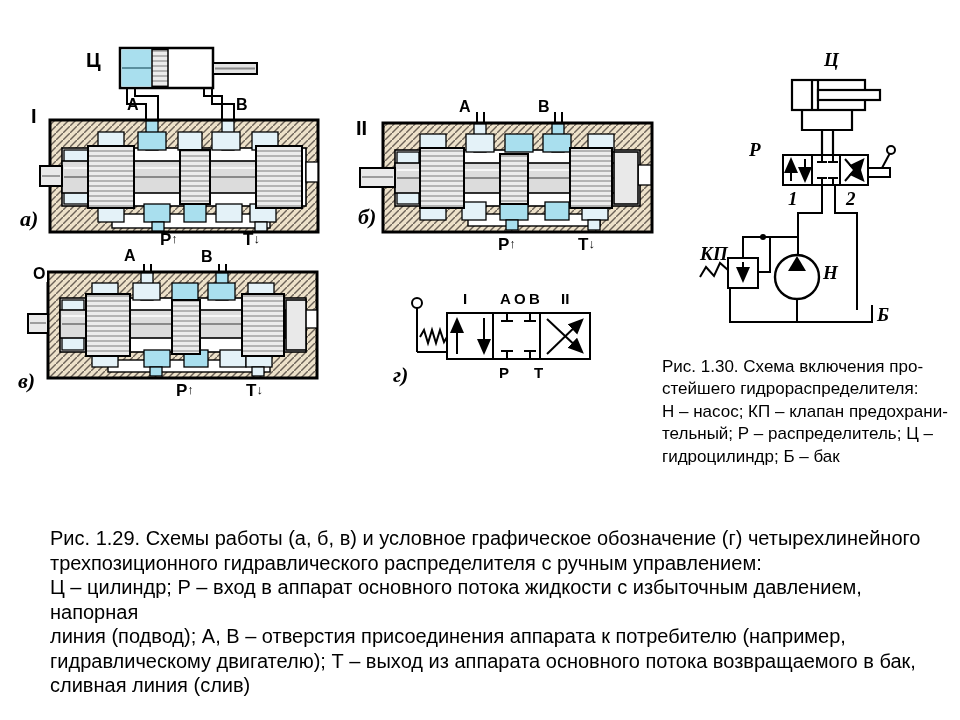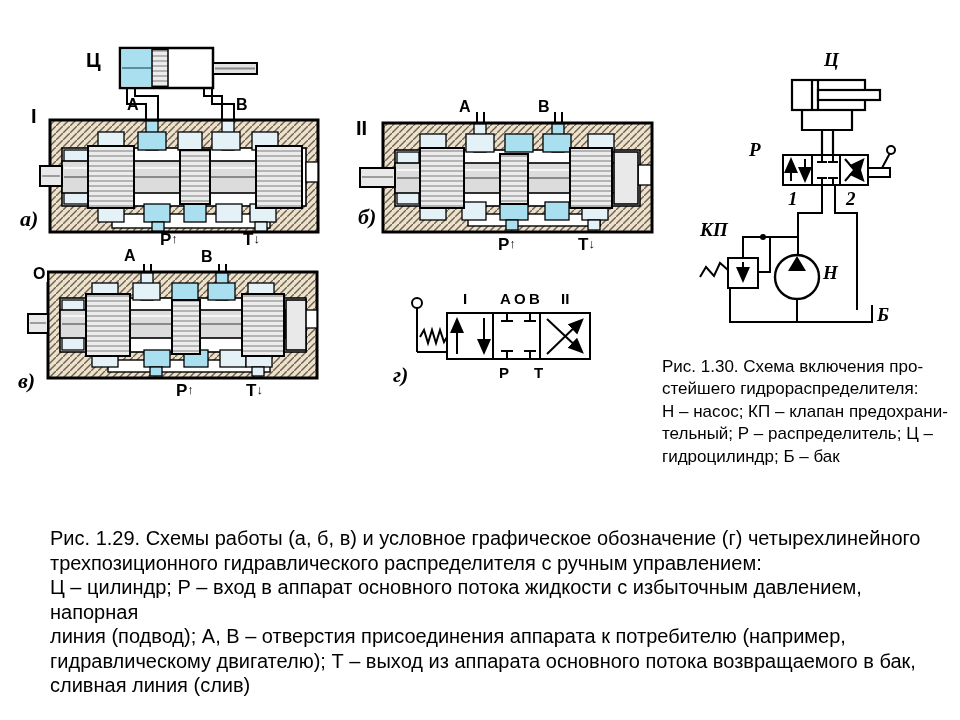--- a/index.html
+++ b/index.html
@@ -309,21 +309,21 @@
   <span class="lbl lbl-sm" style="left:529px;top:291px;">В</span>
   <span class="lbl lbl-sm" style="left:561px;top:291px;">II</span>
   <span class="lbl lbl-sm" style="left:499px;top:365px;">Р</span>
   <span class="lbl lbl-sm" style="left:534px;top:365px;">Т</span>
   <span class="lbl lbl-tag" style="left:393px;top:364px;">г)</span>
 
   <span class="lbl lbl-fig" style="left:824px;top:50px;">Ц</span>
   <span class="lbl lbl-fig" style="left:749px;top:140px;">Р</span>
   <span class="lbl lbl-fig" style="left:788px;top:189px;">1</span>
   <span class="lbl lbl-fig" style="left:846px;top:189px;">2</span>
-  <span class="lbl lbl-fig" style="left:700px;top:220px;font-style:italic;">КП</span>
+  <span class="lbl lbl-fig" style="left:700px;top:244px;font-style:italic;">КП</span>
   <span class="lbl lbl-fig" style="left:823px;top:263px;">Н</span>
   <span class="lbl lbl-fig" style="left:877px;top:305px;">Б</span>
 
   <div class="caption" id="cap130">Рис. 1.30. Схема включения про-
 стейшего гидрораспределителя:
 Н – насос; КП – клапан предохрани-
 тельный; Р – распределитель; Ц –
 гидроцилиндр; Б – бак</div>
   <div class="caption" id="cap129">Рис. 1.29.  Схемы работы (а, б, в) и условное графическое обозначение (г) четырехлинейного
 трехпозиционного гидравлического распределителя с ручным управлением:

